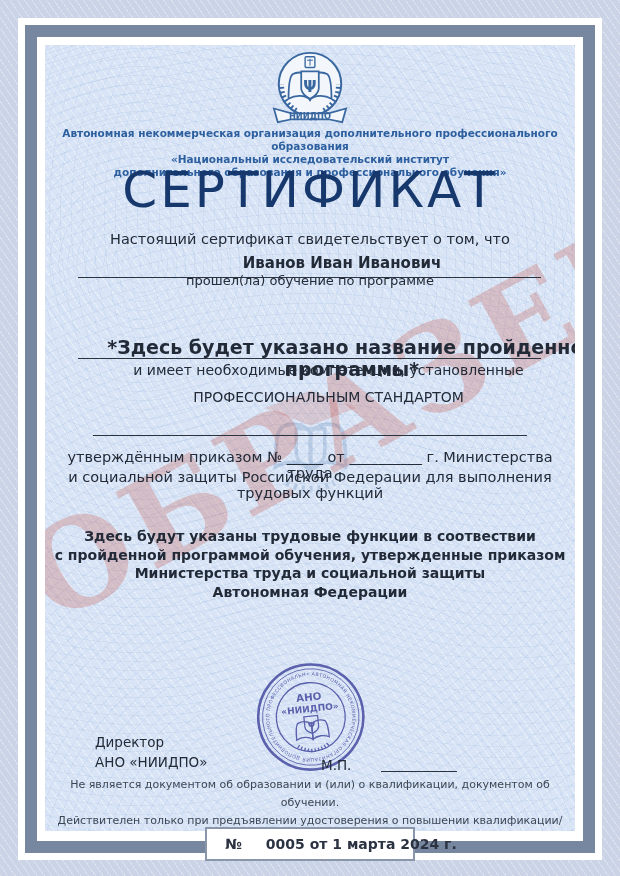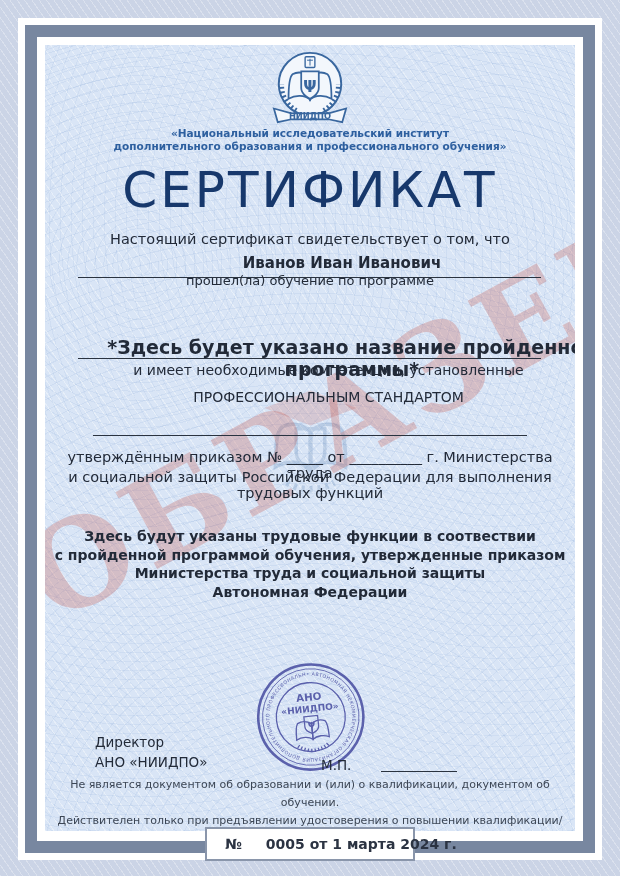--- a/index.html
+++ b/index.html
@@ -103,20 +103,21 @@
           <path class="lg-stroke lg-fillbg" stroke-width="1.8" d="M33,52 C33,36 34,30 37,27 C44,23 51,26 55,30 L55,53 C50,48 40,48 33,52 Z"></path>
           <path class="lg-stroke lg-fillbg" stroke-width="1.8" d="M77,52 C77,36 76,30 73,27 C66,23 59,26 55,30 L55,53 C60,48 70,48 77,52 Z"></path>
           <path class="lg-stroke" fill="#f3f7fc" stroke-width="1.8" d="M46,24 h18 v17 c0,7 -9,11 -9,11 s-9,-4 -9,-11 Z"></path>
           <text class="lg-text" x="55" y="45" font-size="16">Ψ</text>
           <path class="lg-stroke" fill="#f3f7fc" stroke-width="1.8" d="M18,62 L36,67 H74 L92,62 L88,76 L74,73 H36 L22,76 Z"></path>
           <text class="lg-banner-text" x="55" y="73" font-size="8.5">НИИДПО</text>
         </svg>
       </div>
 
       <div class="abs center org-lines">
+        <div>Автономная некоммерческая организация дополнительного профессионального образования</div>
         <div>«Национальный исследовательский институт</div>
         <div>дополнительного образования и профессионального обучения»</div>
       </div>
 
       <div class="abs center title">СЕРТИФИКАТ</div>
 
       <div class="abs center txt statement">Настоящий сертификат свидетельствует о том, что</div>
       <div class="abs center txt name">Иванов Иван Иванович</div>
       <div class="abs rule line-name"></div>
       <div class="abs center txt completed">прошел(ла) обучение по программе</div>

